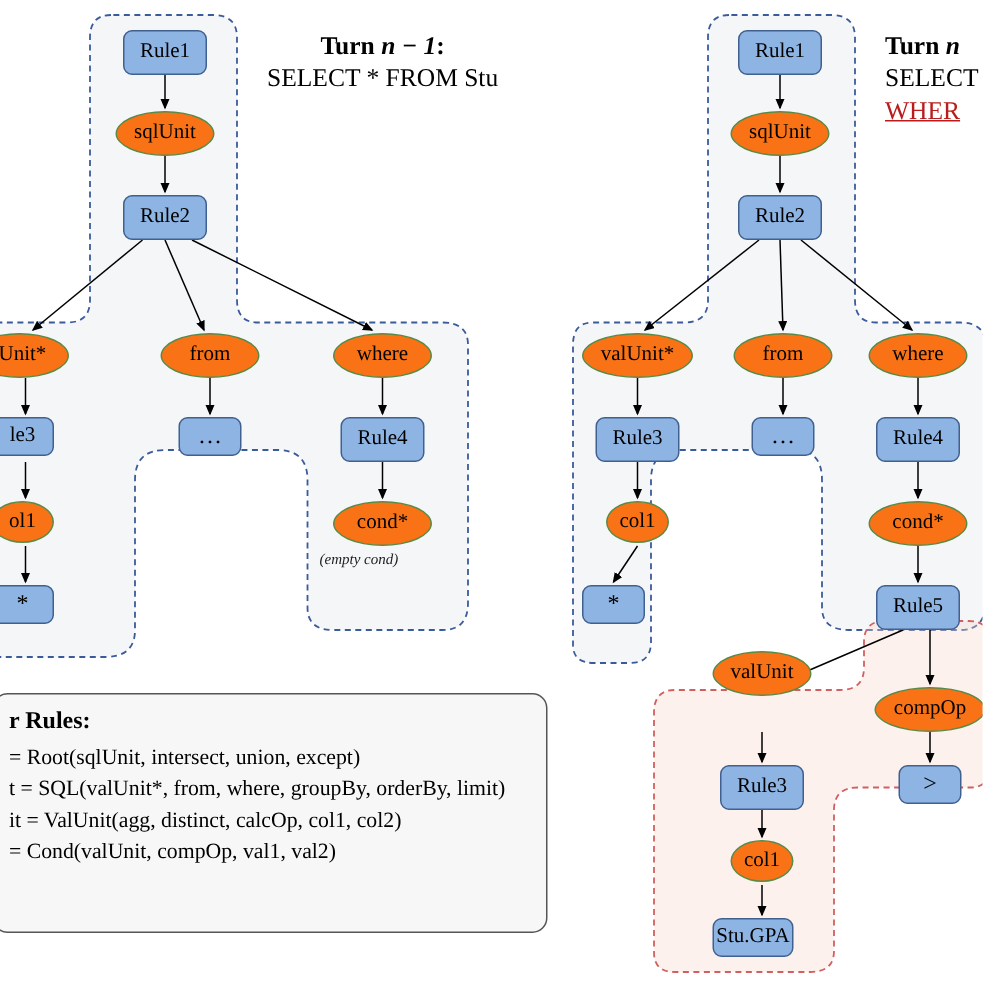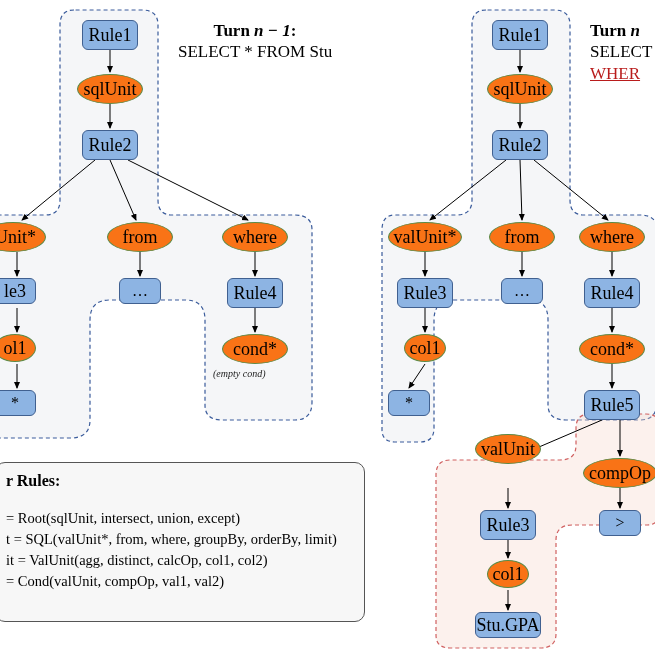--- a/index.html
+++ b/index.html
@@ -11,36 +11,36 @@
     font-family: "Times New Roman", serif;
     background: #fff;
     position: relative;
     overflow: hidden;
   }
   .node {
     position: absolute;
     display: flex;
     align-items: center;
     justify-content: center;
-    font-size: 18px;
+    font-size: 14px;
     font-family: "Times New Roman", serif;
   }
   .rect {
     background: #8db4e3;
     border: 1px solid #406090;
     border-radius: 6px;
     width: 56px;
     height: 30px;
   }
   .rect.small {
     width: 42px;
     height: 26px;
   }
   .rect.wide {
-    width: 66px;
+    width: 54px;
     height: 26px;
   }
   .ellipse {
     background: #f97316;
     border: 1px solid #5a8a47;
     border-radius: 50%;
     width: 66px;
     height: 30px;
   }
   .ellipse.small {
@@ -85,21 +85,21 @@
     border: 1.5px solid #555;
     border-radius: 10px;
     background: #f7f7f7;
     padding: 6px 10px 6px 10px;
     font-size: 14.5px;
     line-height: 1.45;
   }
   .rules-box .title {
     font-weight: bold;
     font-size: 16px;
-    margin-bottom: 16px;
+    margin-bottom: 3px;
   }
 </style>
 </head>
 <body>
 
 <svg class="arrows" width="655" height="655">
   <defs>
     <marker id="ah" markerWidth="8" markerHeight="8" refX="6" refY="3" orient="auto">
       <path d="M0,0 L7,3 L0,6 Z" fill="#000"></path>
     </marker>

